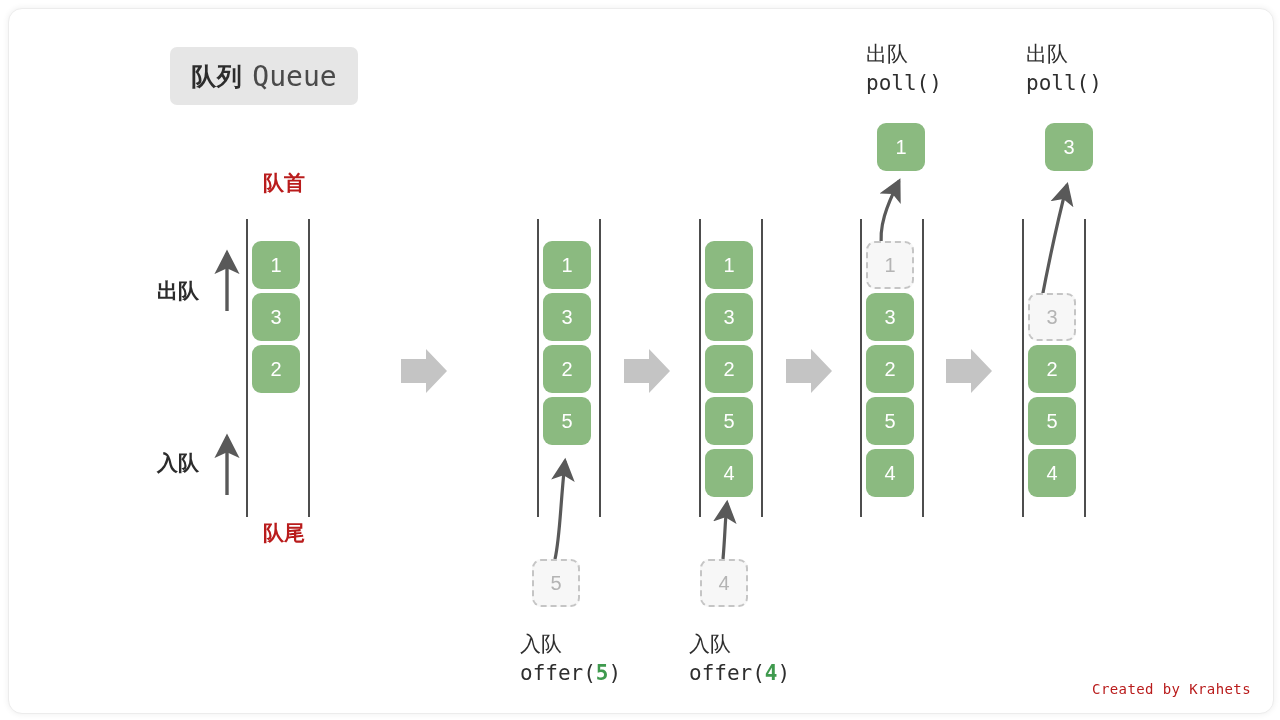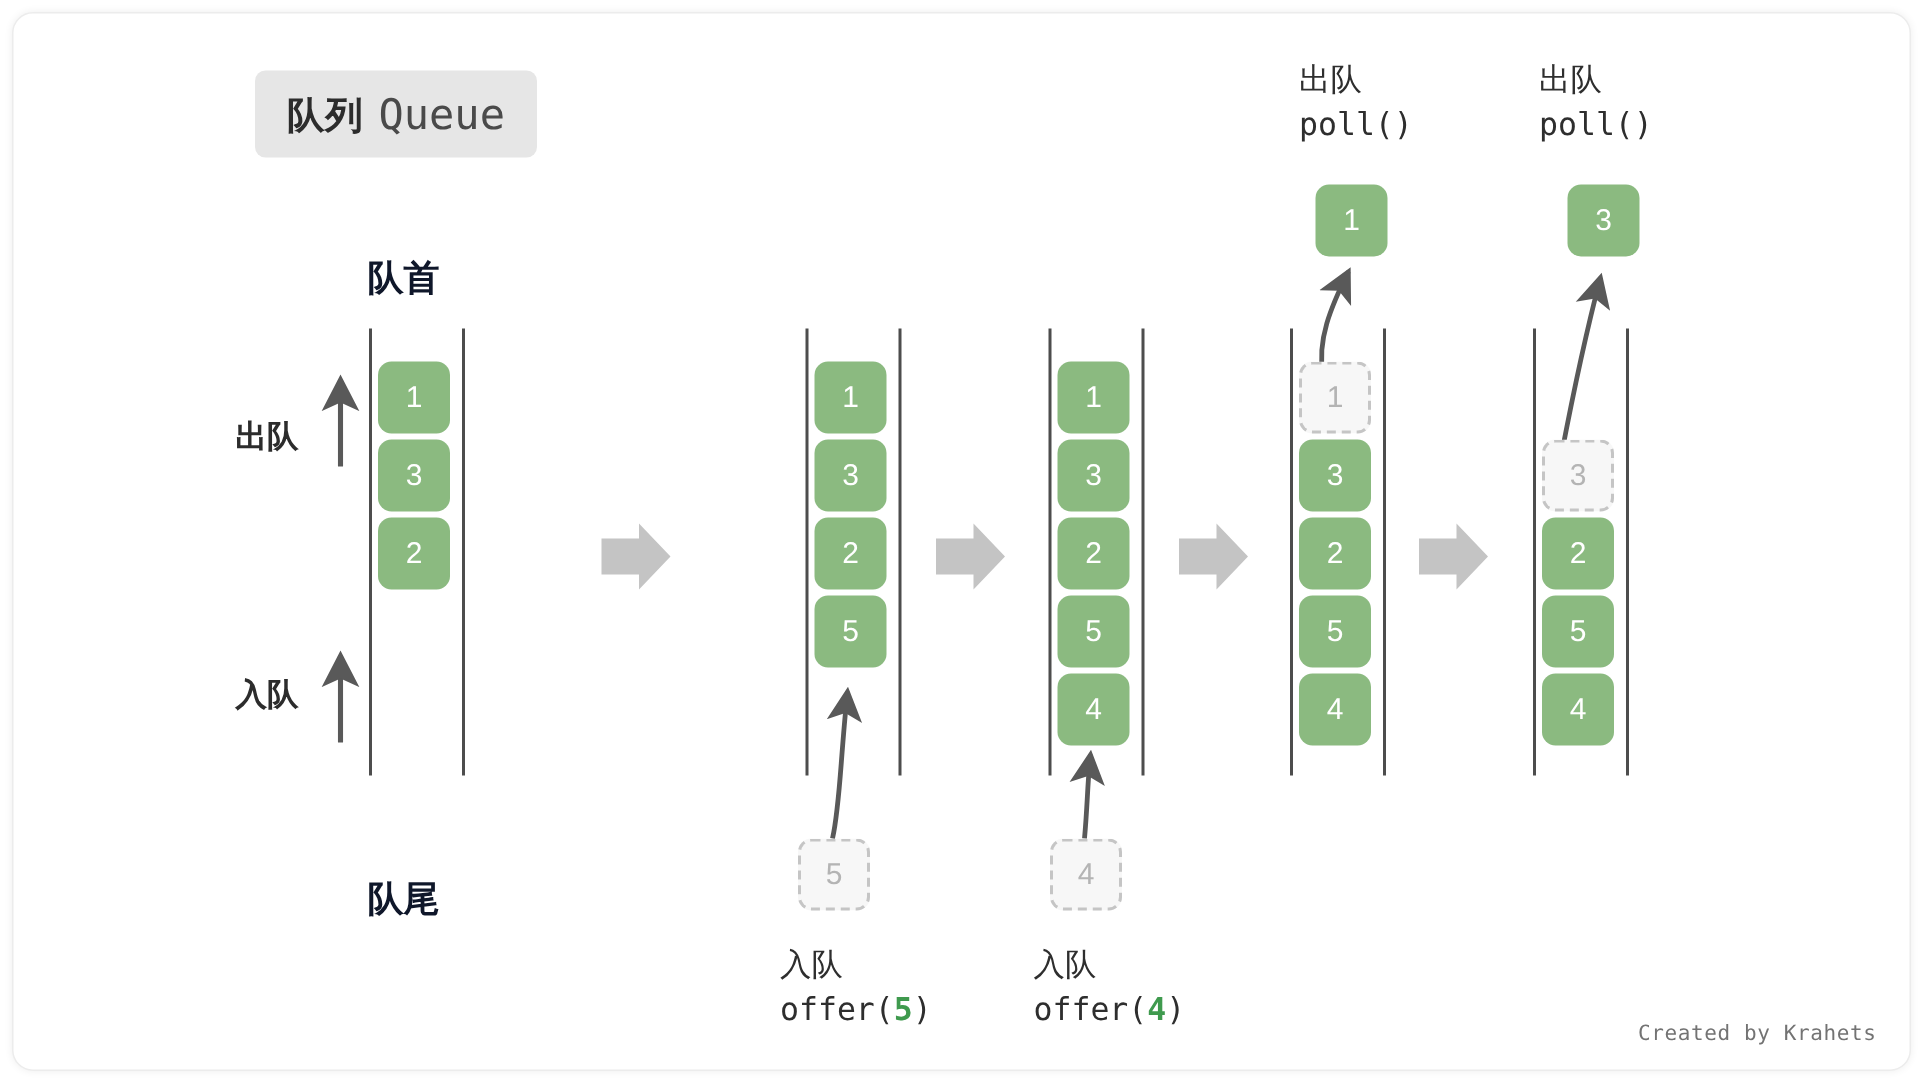--- a/index.html
+++ b/index.html
@@ -63,22 +63,22 @@
     border: 2px dashed #c5c5c5;
     color: #b4b4b4;
   }
 
   
   .side-label {
     font-size: 21px; font-weight: bold; color: #2c2c2c;
     white-space: nowrap;
   }
   .stack-label {
-    font-size: 24px; font-weight: bold; color: #0f172a;
-    white-space: nowrap; text-align: left;
+    font-size: 21px; font-weight: bold; color: #b91c1c;
+    white-space: nowrap; text-align: right;
   }
 
   
   .op-caption {
     text-align: left;
     line-height: 1.42;
     white-space: nowrap;
   }
   .op-caption .cn {
     font-size: 21px; color: #2e2e2e;
@@ -88,37 +88,37 @@
     font-family: "DejaVu Sans Mono", "Liberation Mono", monospace;
     font-size: 21px; color: #2e2e2e;
     display: block;
     text-align: right;
   }
   .op-caption .code .arg { color: #3f9a4e; font-weight: bold; }
 
   #credit {
     right: 22px; bottom: 16px;
     font-family: "DejaVu Sans Mono", "Liberation Mono", monospace;
-    font-size: 14px; color: #737373;
+    font-size: 14px; color: #b91c1c;
     letter-spacing: 0.4px;
   }
   svg { position: absolute; left: 0; top: 0; overflow: visible; }
 </style>
 </head>
 <body>
 
 <div id="canvas">
 
   <div class="abs" id="title-badge">
     <span class="cn">队列</span>
     <span class="en">Queue</span>
   </div>
 
   <div class="abs stack-label" style="left:236px; top:160px; width:60px;">队首</div>
-  <div class="abs stack-label" style="left:236px; top:574px; width:60px;">队尾</div>
+  <div class="abs stack-label" style="left:236px; top:510px; width:60px;">队尾</div>
 
   <div class="abs side-label" style="left:148px; top:268px;">出队</div>
   <div class="abs side-label" style="left:148px; top:440px;">入队</div>
 
   <svg class="abs" width="1264" height="704">
     <defs>
       <marker id="mk-dark" markerWidth="9" markerHeight="9" refX="6.2" refY="4.1" orient="auto" markerUnits="strokeWidth">
         <path d="M0,0.4 L7.2,4.1 L0,7.8 L1.7,4.1 Z" fill="#595959"></path>
       </marker>
     </defs>

